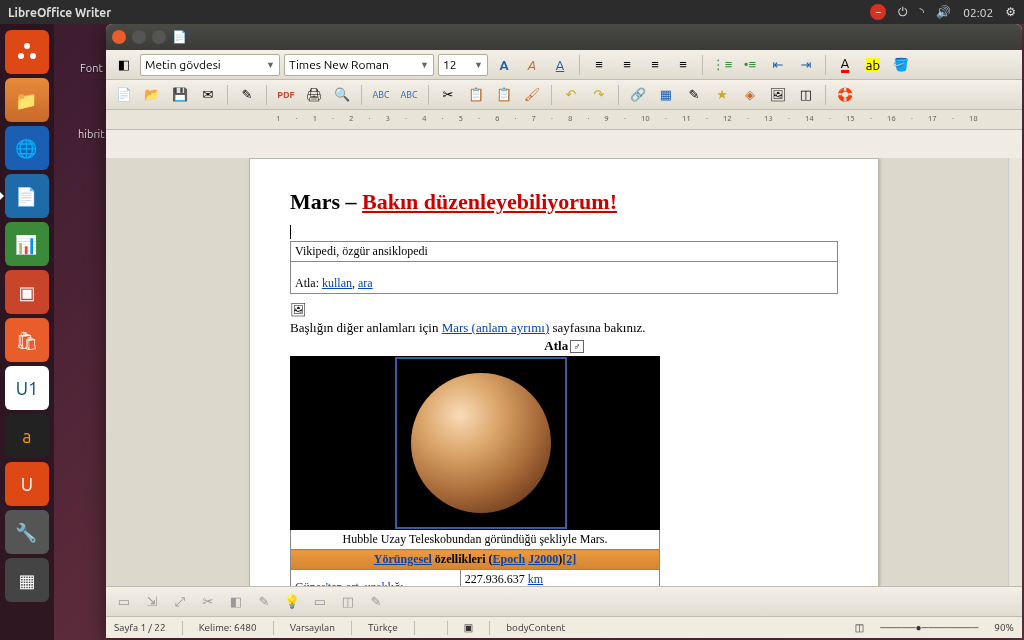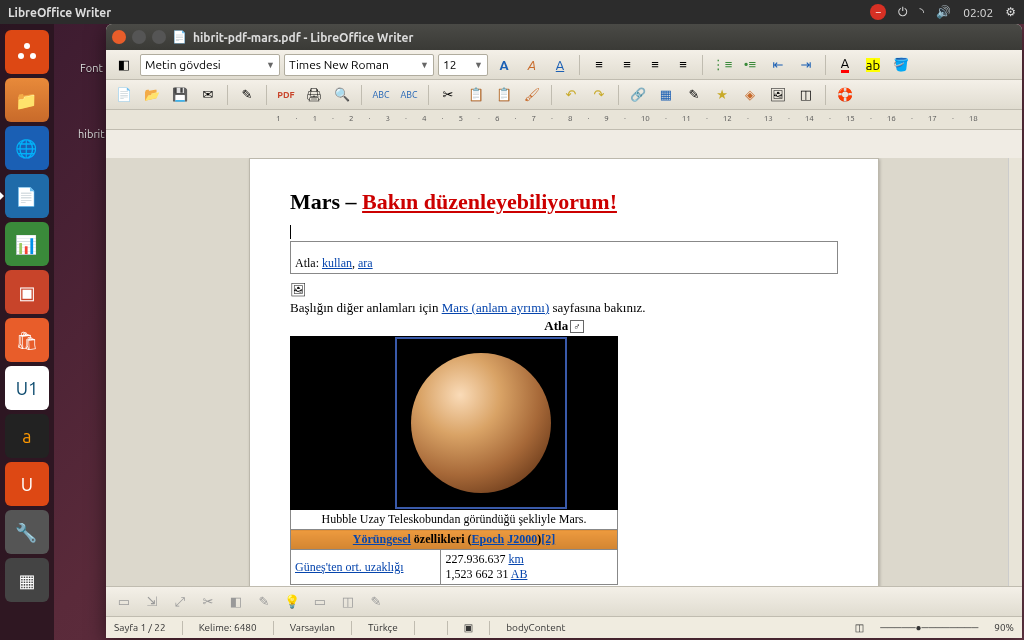--- a/index.html
+++ b/index.html
@@ -87,21 +87,20 @@
 
 <div class="desktop-label" style="top:62px; left:80px;">Font</div>
 <div class="desktop-label" style="top:128px; left:78px;">hibrit</div>
 
 <div class="app-window">
   <div class="w-title">
     <span class="w-btn close"></span>
     <span class="w-btn"></span>
     <span class="w-btn"></span>
     <span>📄</span>
-    <span class="w-title-text">hibrit-pdf-mars.pdf - LibreOffice Writer</span>
   </div>
 
   <div class="tb-row">
     <span class="tb-btn">◧</span>
     <span class="combo" style="width:140px;">
         <span>Metin gövdesi</span>
         <span class="chev">▼</span>
       </span>
     <span class="combo" style="width:150px;">
         <span>Times New Roman</span>
@@ -212,31 +211,34 @@
 
   <div class="doc-area">
     <div class="scrollbar"></div>
     <div class="page">
       <div class="h1">
         <span>Mars – </span><span class="red">Bakın düzenleyebiliyorum!</span>
       </div>
       <span class="cursor"></span>
       <table class="tbl">
         <tbody>
+            <tr>
+              <td>Vikipedi, özgür ansiklopedi</td>
+            </tr>
         <tr>
               <td style="padding-top:14px;"><span>Atla: </span><a class="doc-link">kullan</a>, <a class="doc-link">ara</a></td>
             </tr>
       </tbody>
         </table>
       <div style="margin:8px 0 2px 0;">🖼</div>
       <div style="margin-bottom:2px;">
         <span>Başlığın diğer anlamları için </span><a class="doc-link">Mars (anlam ayrımı)</a><span> sayfasına bakınız.</span>
       </div>
       <div style="text-align:center;font-weight:bold;"><span>Atla</span><span style="border:1px solid #666;padding:0 2px;margin-left:2px;font-size:10px;">♂</span></div>
-      <table class="tbl" style="width:328px;">
+      <table class="tbl" style="width:370px;">
         <tbody>
             <tr>
               <td colspan="2" style="background:#000;padding:0;text-align:center;border:1px solid #000;">
           <div style="display:flex;">
             <div style="width:104px;height:172px;background:#000;"></div>
             <div class="mars-img-box">
                     <div class="mars-planet"></div>
                   </div>
             <div style="width:48px;height:172px;background:#000;"></div>
           </div>

